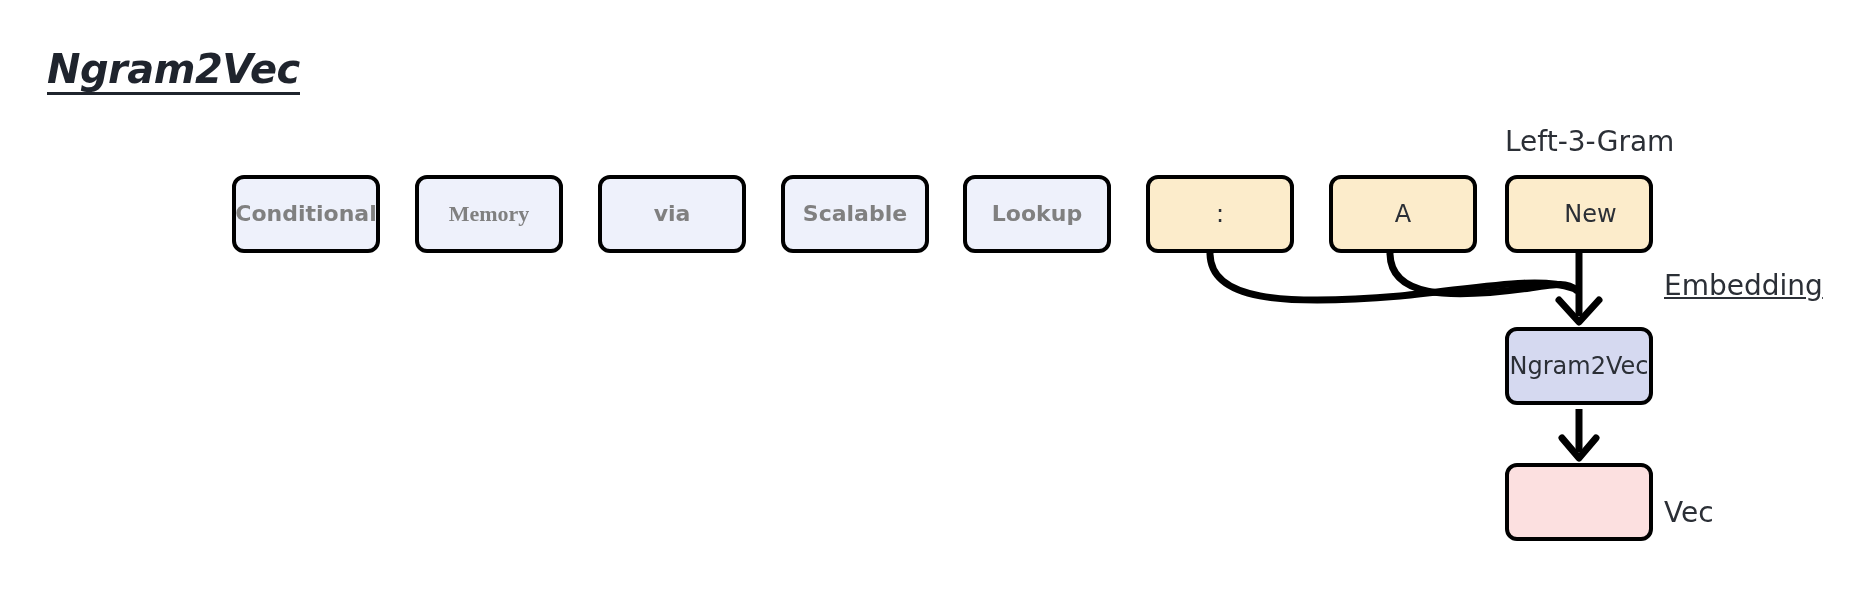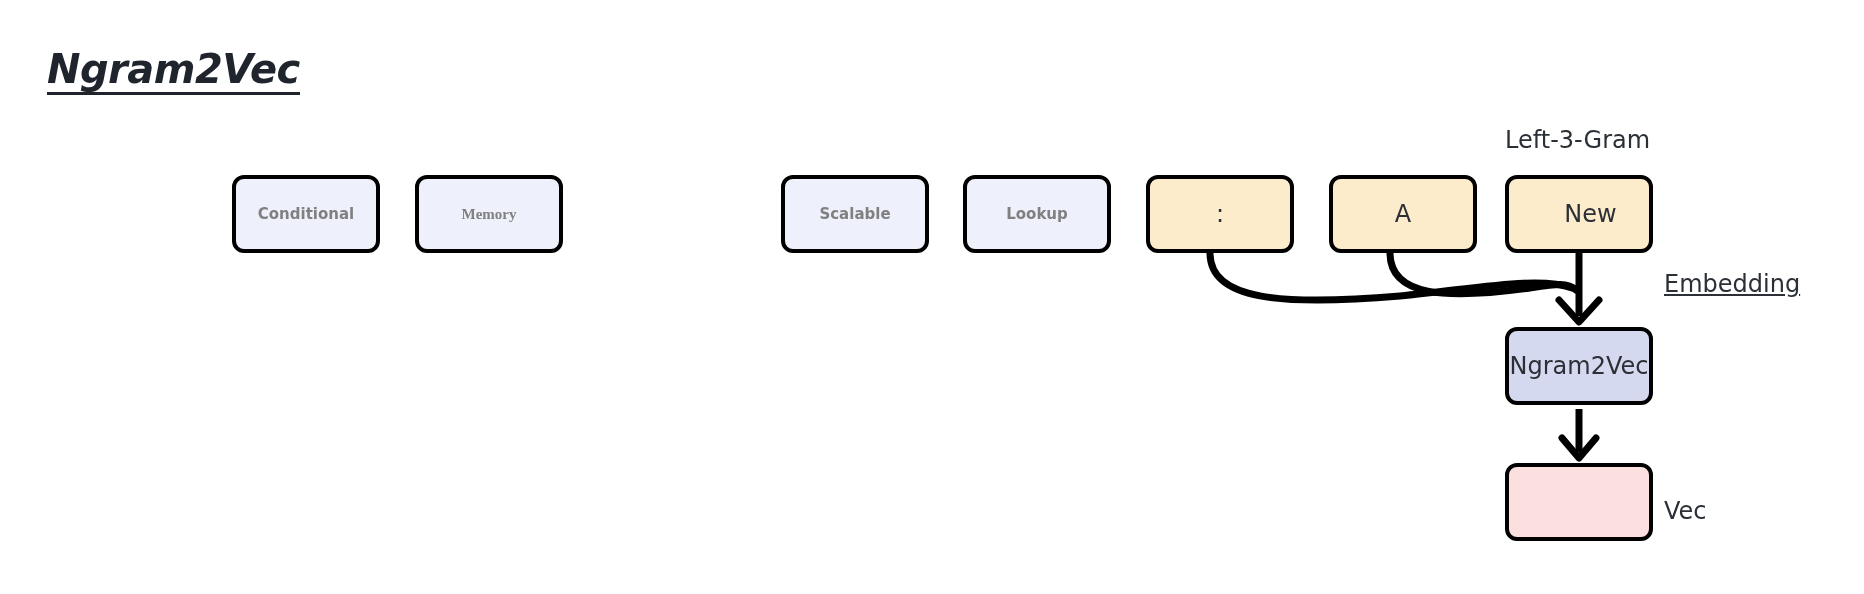--- a/index.html
+++ b/index.html
@@ -46,21 +46,21 @@
     border-radius: 12px;
     display: flex;
     align-items: center;
     justify-content: center;
     text-align: center;
     line-height: 1;
   }
 
   .token-box {
     height: 78px;
-    font-size: 15px;
+    font-size: 22px;
     font-weight: 700;
     color: #808080;
     background: #eef1fb;
   }
 
   .gram-box {
     height: 78px;
     font-size: 24px;
     font-weight: 400;
     color: #2b2f36;
@@ -76,21 +76,21 @@
   }
 
   .vec-box {
     height: 78px;
     background: #fce0e0;
   }
 
   
   .plain-label {
     position: absolute;
-    font-size: 24px;
+    font-size: 28px;
     font-weight: 400;
     color: #2b2f36;
     white-space: nowrap;
     line-height: 1;
   }
 
   
   #arrows {
     position: absolute;
     left: 0; top: 0;
@@ -109,20 +109,23 @@
   <div class="title">Ngram2Vec</div>
 
   <div class="node token-box" style="left:232px; top:175px; width:148px;">
     <span>Conditional</span>
   </div>
 
   <div class="node token-box" style="left:415px; top:175px; width:148px;font-family:Liberation Serif, serif;">
     <span>Memory</span>
   </div>
 
+  <div class="node token-box" style="left:598px; top:175px; width:148px;">
+    <span>via</span>
+  </div>
 
   <div class="node token-box" style="left:781px; top:175px; width:148px;">
     <span>Scalable</span>
   </div>
 
   <div class="node token-box" style="left:963px; top:175px; width:148px;">
     <span>Lookup</span>
   </div>
 
   <div class="node gram-box" style="left:1146px; top:175px; width:148px;">

